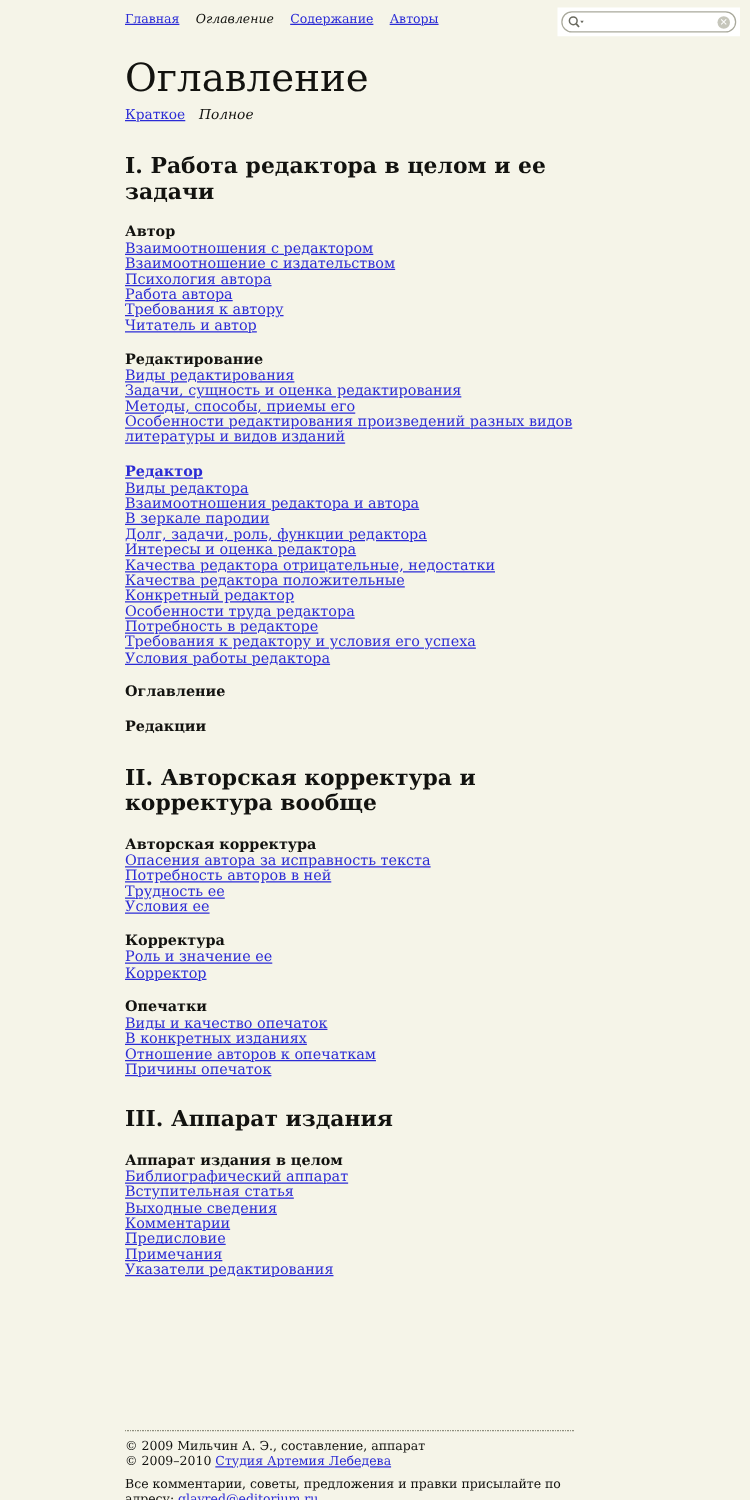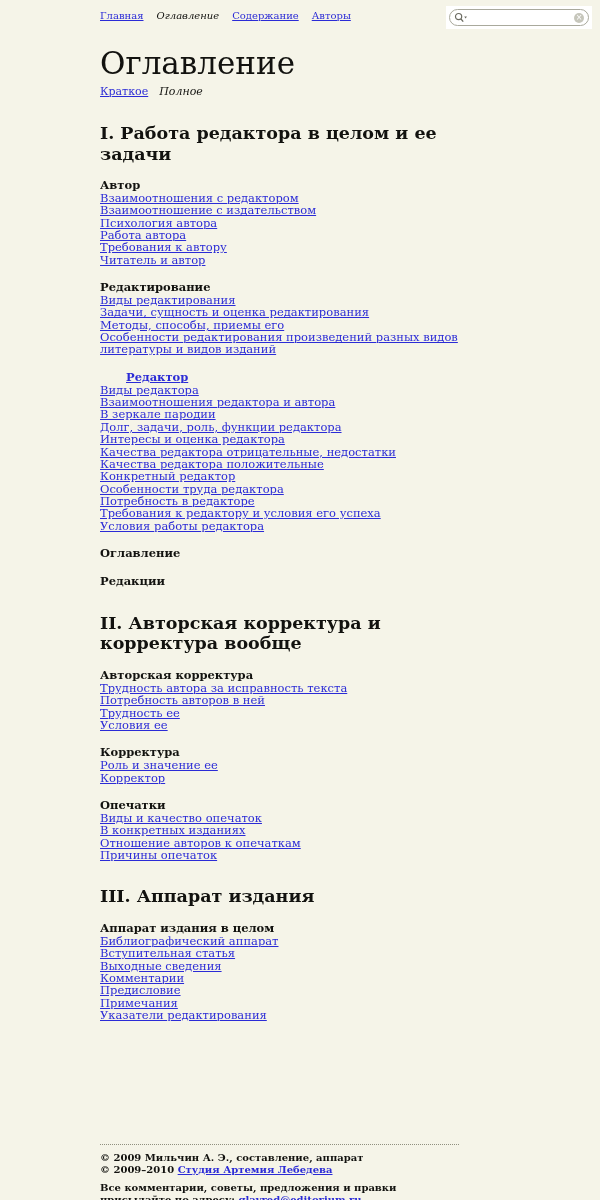--- a/index.html
+++ b/index.html
@@ -50,31 +50,31 @@
   
   main { margin-left: 100px; width: 360px; }
   h1 { font-size: 31px; font-weight: normal; margin-top: 25px; line-height: 34px; }
   .view-switch { margin-top: 5px; font-size: 11px; }
   .view-switch a, .view-switch span { margin-right: 11px; }
   .view-current { font-style: italic; }
 
   h2 { font-size: 17.5px; font-weight: bold; margin-top: 25px; line-height: 20.5px; }
   .group { margin-top: 15px; }
   .group-title { font-size: 11.5px; font-weight: bold; line-height: 13px; }
-  .group-title a { font-weight: bold; margin-left: 26px; }
+  .group-title a { font-weight: bold; }
   .toc-line { font-size: 11.5px; line-height: 12.35px; }
 
   
   footer { position: absolute; left: 100px; top: 1143px; width: 360px; }
   .sep {
     height: 3px; margin-bottom: 6px;
     background: repeating-linear-gradient(90deg, #90907f 0 1px, transparent 1px 2px, #90907f 2px 3px, transparent 3px 4px);
     background-size: 4px 1px; background-repeat: repeat-x; background-position: 0 1px;
   }
-  .copy, .contact { font-size: 10px; line-height: 11.5px; font-weight: bold; }
+  .copy, .contact { font-size: 10px; line-height: 11.5px; }
   .contact { margin-top: 7px; }
 </style>
 </head>
 <body>
 
 <header>
   <nav id="top-nav"><a href="#" class="nav-link">Главная</a><span class="nav-current">Оглавление</span><a href="#" class="nav-link">Содержание</a><a href="#" class="nav-link">Авторы</a></nav>
   <div class="search-wrap">
     <div class="search-pill">
       <span class="mag">
@@ -128,21 +128,21 @@
       </div>
       <div class="group">
         <div class="group-title">Оглавление</div>
       </div>
       <div class="group">
         <div class="group-title">Редакции</div>
       </div>
       <h2>II. Авторская корректура и корректура вообще</h2>
       <div class="group">
         <div class="group-title">Авторская корректура</div>
-        <div class="toc-line"><a href="#">Трудность автора за исправность текста</a></div>
+        <div class="toc-line"><a href="#">Опасения автора за исправность текста</a></div>
         <div class="toc-line"><a href="#">Потребность авторов в ней</a></div>
         <div class="toc-line"><a href="#">Трудность ее</a></div>
         <div class="toc-line"><a href="#">Условия ее</a></div>
       </div>
       <div class="group">
         <div class="group-title">Корректура</div>
         <div class="toc-line"><a href="#">Роль и значение ее</a></div>
         <div class="toc-line"><a href="#">Корректор</a></div>
       </div>
       <div class="group">

